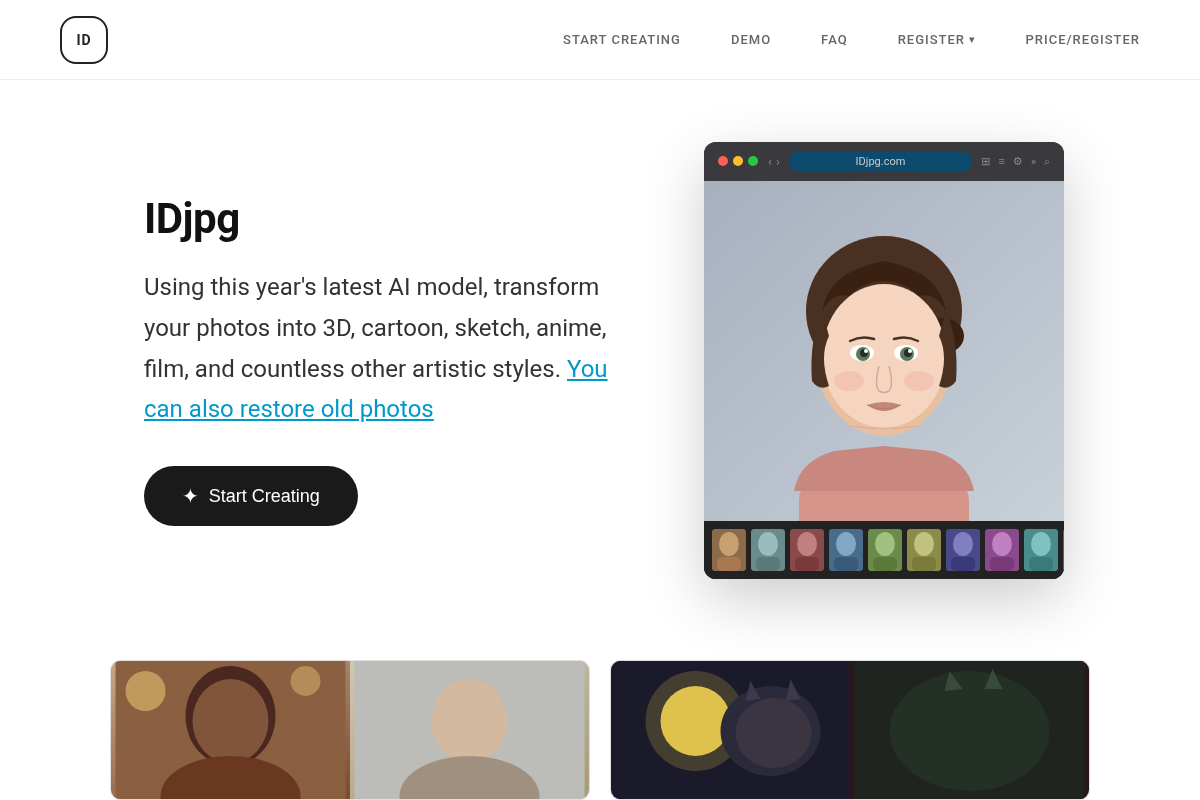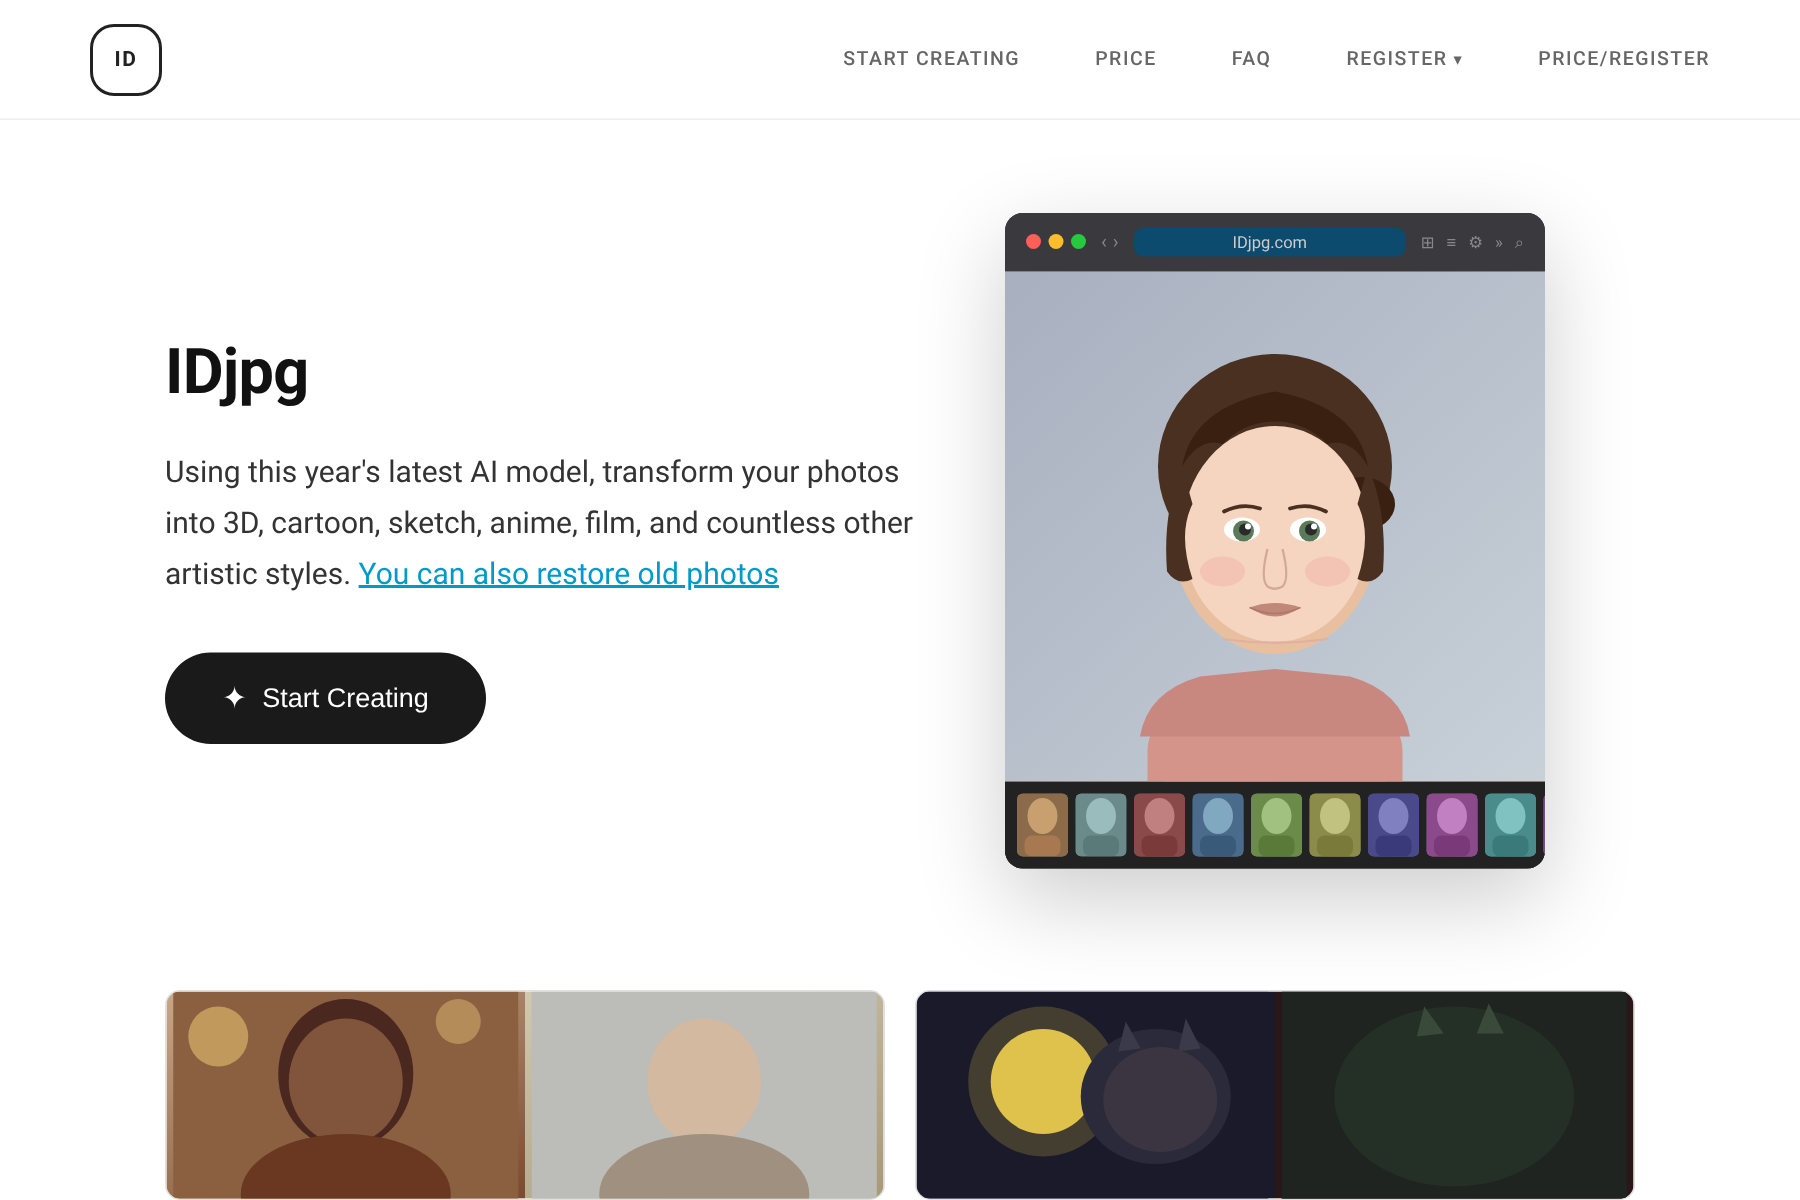--- a/index.html
+++ b/index.html
@@ -71,32 +71,33 @@
       display: flex;
       align-items: center;
       padding: 60px 80px 60px 110px;
       gap: 60px;
       min-height: 560px;
     }
 
     .hero-text {
       flex: 1;
       max-width: 500px;
+      margin-left: 34px;
     }
 
     .hero-title {
       font-size: 42px;
       font-weight: 700;
       color: #111;
       margin-bottom: 24px;
       letter-spacing: -0.5px;
     }
 
     .hero-description {
-      font-size: 20px;
+      font-size: 24px;
       line-height: 1.7;
       color: #333;
       margin-bottom: 36px;
     }
 
     .hero-description a {
       color: #0099cc;
       text-decoration: underline;
     }
 
@@ -246,21 +247,21 @@
   </style>
 </head>
 <body>
 
 <header>
   <div class="logo-box">
     <span>ID</span>
   </div>
   <nav>
     <a href="#">START CREATING</a>
-    <a href="#">PRICE</a>
+    <a href="#">DEMO</a>
     <a href="#">FAQ</a>
     <a href="#" class="nav-english">REGISTER</a>
     <a href="#">PRICE/REGISTER</a>
   </nav>
 </header>
 
 <section class="hero">
   <div class="hero-text">
     <h1 class="hero-title">IDjpg</h1>
     <p class="hero-description">

